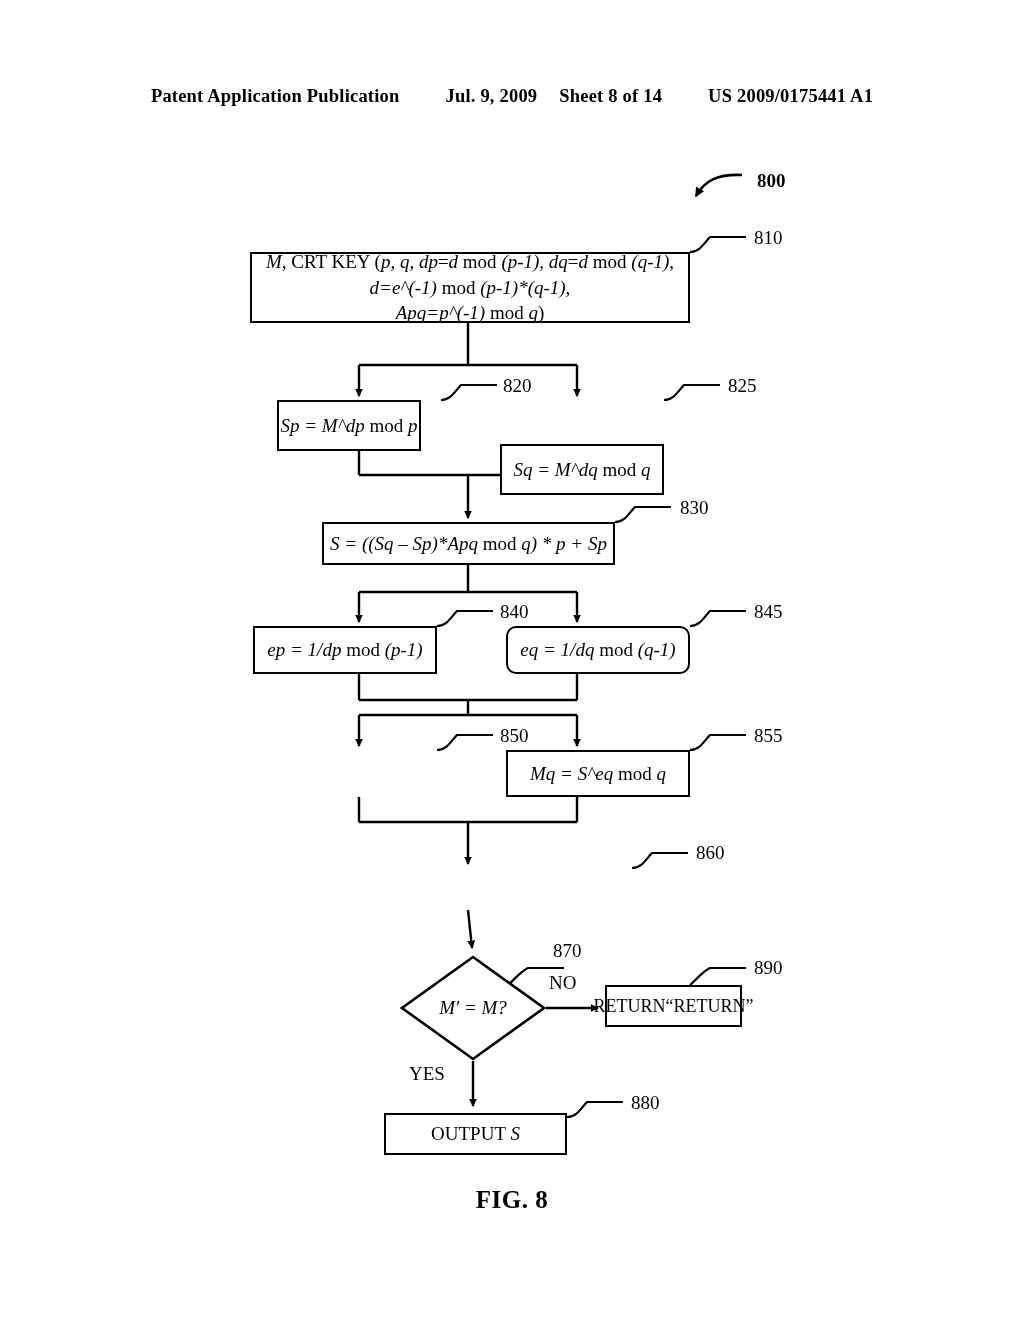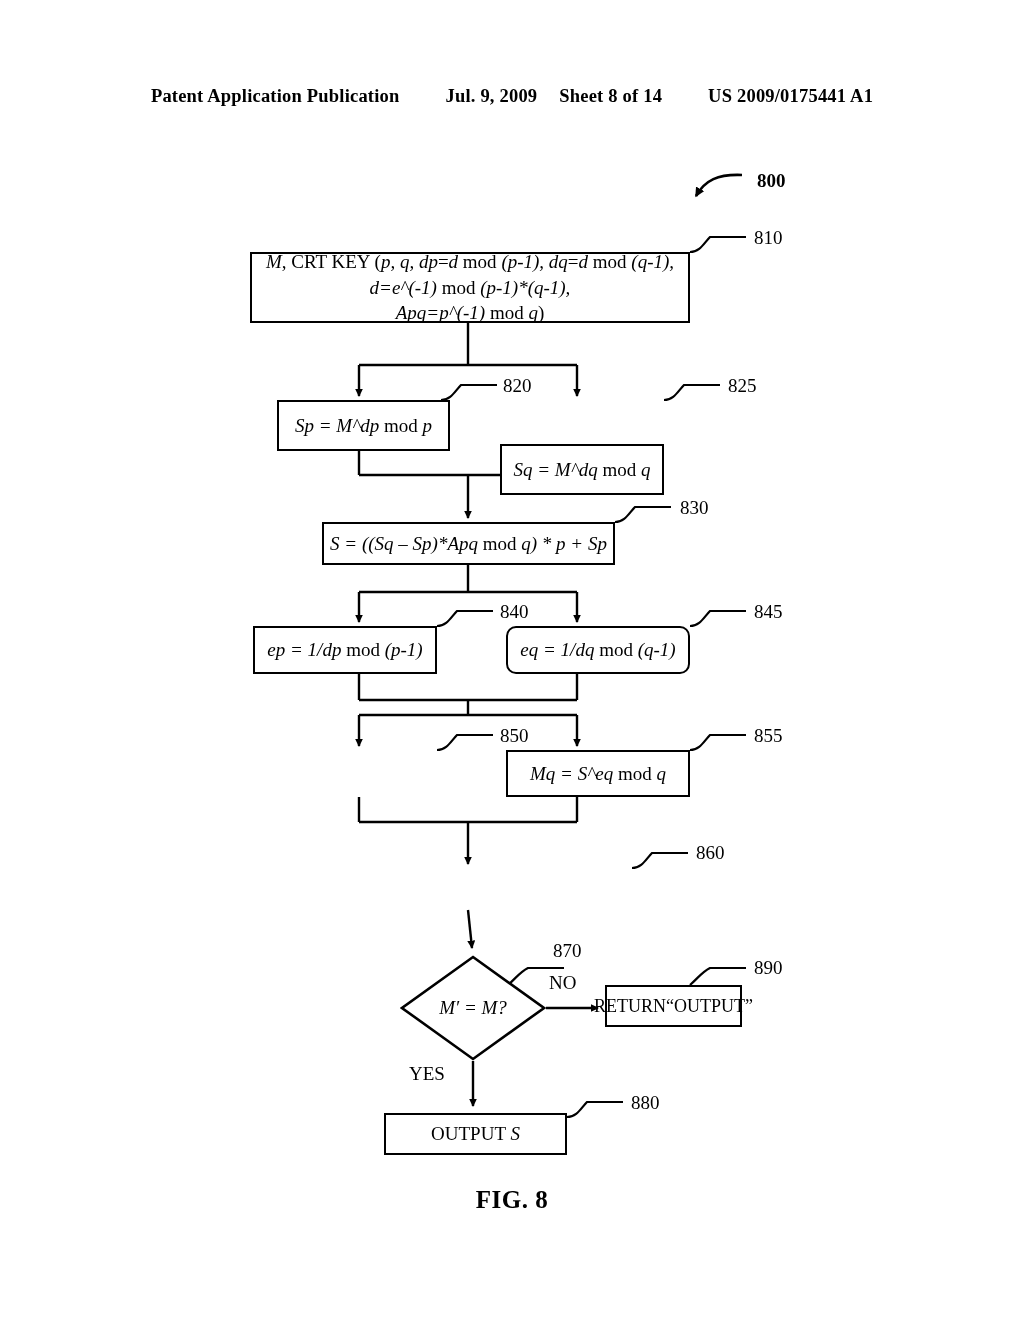--- a/index.html
+++ b/index.html
@@ -219,21 +219,21 @@
 
   <div class="edge-label" style="left:549px; top:972px;">NO</div>
   <div class="edge-label" style="left:409px; top:1063px;">YES</div>
 
   <div class="node" id="node-810" style="left:250px; top:252px; width:440px; height:71px; flex-direction:column; justify-content:center;">
     <span class="ln"><span class="it">M</span><span class="rm">, CRT KEY (</span><span class="it">p, q, dp</span><span class="rm">=</span><span class="it">d</span><span class="rm"> mod </span><span class="it">(p-1),</span><span class="it">  dq</span><span class="rm">=</span><span class="it">d</span><span class="rm"> mod </span><span class="it">(q-1),</span></span>
     <span class="ln"><span class="it">d=e^(-1)</span><span class="rm"> mod </span><span class="it">(p-1)*(q-1),</span></span>
     <span class="ln"><span class="it">Apq=p^(-1)</span><span class="rm"> mod </span><span class="it">q</span><span class="rm">)</span></span>
   </div>
 
-  <div class="node" id="node-820" style="left:277px; top:400px; width:173px; height:51px;align-items:center;">
+  <div class="node" id="node-820" style="left:277px; top:400px; width:144px; height:51px;align-items:center;">
     <span><span class="it">Sp = M^dp</span><span class="rm"> mod </span><span class="it">p</span></span>
   </div>
 
   <div class="node" id="node-825" style="left:500px; top:400px; width:164px; height:51px;margin-top:44px;">
     <span><span class="it">Sq = M^dq</span><span class="rm"> mod </span><span class="it">q</span></span>
   </div>
 
   <div class="node" id="node-830" style="left:322px; top:522px; width:293px; height:43px;">
     <span><span class="it">S = ((Sq </span><span class="it">–</span><span class="it"> Sp)*Apq</span><span class="rm"> mod </span><span class="it">q) * p + Sp</span></span>
   </div>
@@ -256,21 +256,21 @@
     <svg class="diamond-shape" viewBox="0 0 146 106" xmlns="http://www.w3.org/2000/svg">
       <polygon points="73,2 144,53 73,104 2,53" fill="#fff" stroke="#000" stroke-width="2.6"></polygon>
     </svg>
     <div class="diamond-label">
       <span class="it">M′ = M?</span>
     </div>
   </div>
 
   <div class="node" id="node-890" style="left:605px; top:985px; width:137px; height:42px; flex-direction:row; justify-content:center; font-size:18px;">
     <span class="ln rm">RETURN</span>
-    <span class="ln rm">“OUTPUT”</span>
+    <span class="ln rm">“RETURN”</span>
   </div>
 
   <div class="node" id="node-880" style="left:384px; top:1113px; width:183px; height:42px;">
     <span><span class="rm">OUTPUT </span><span class="it">S</span></span>
   </div>
 
 </div>
 
 <div id="fig-caption">FIG. 8</div>
 

